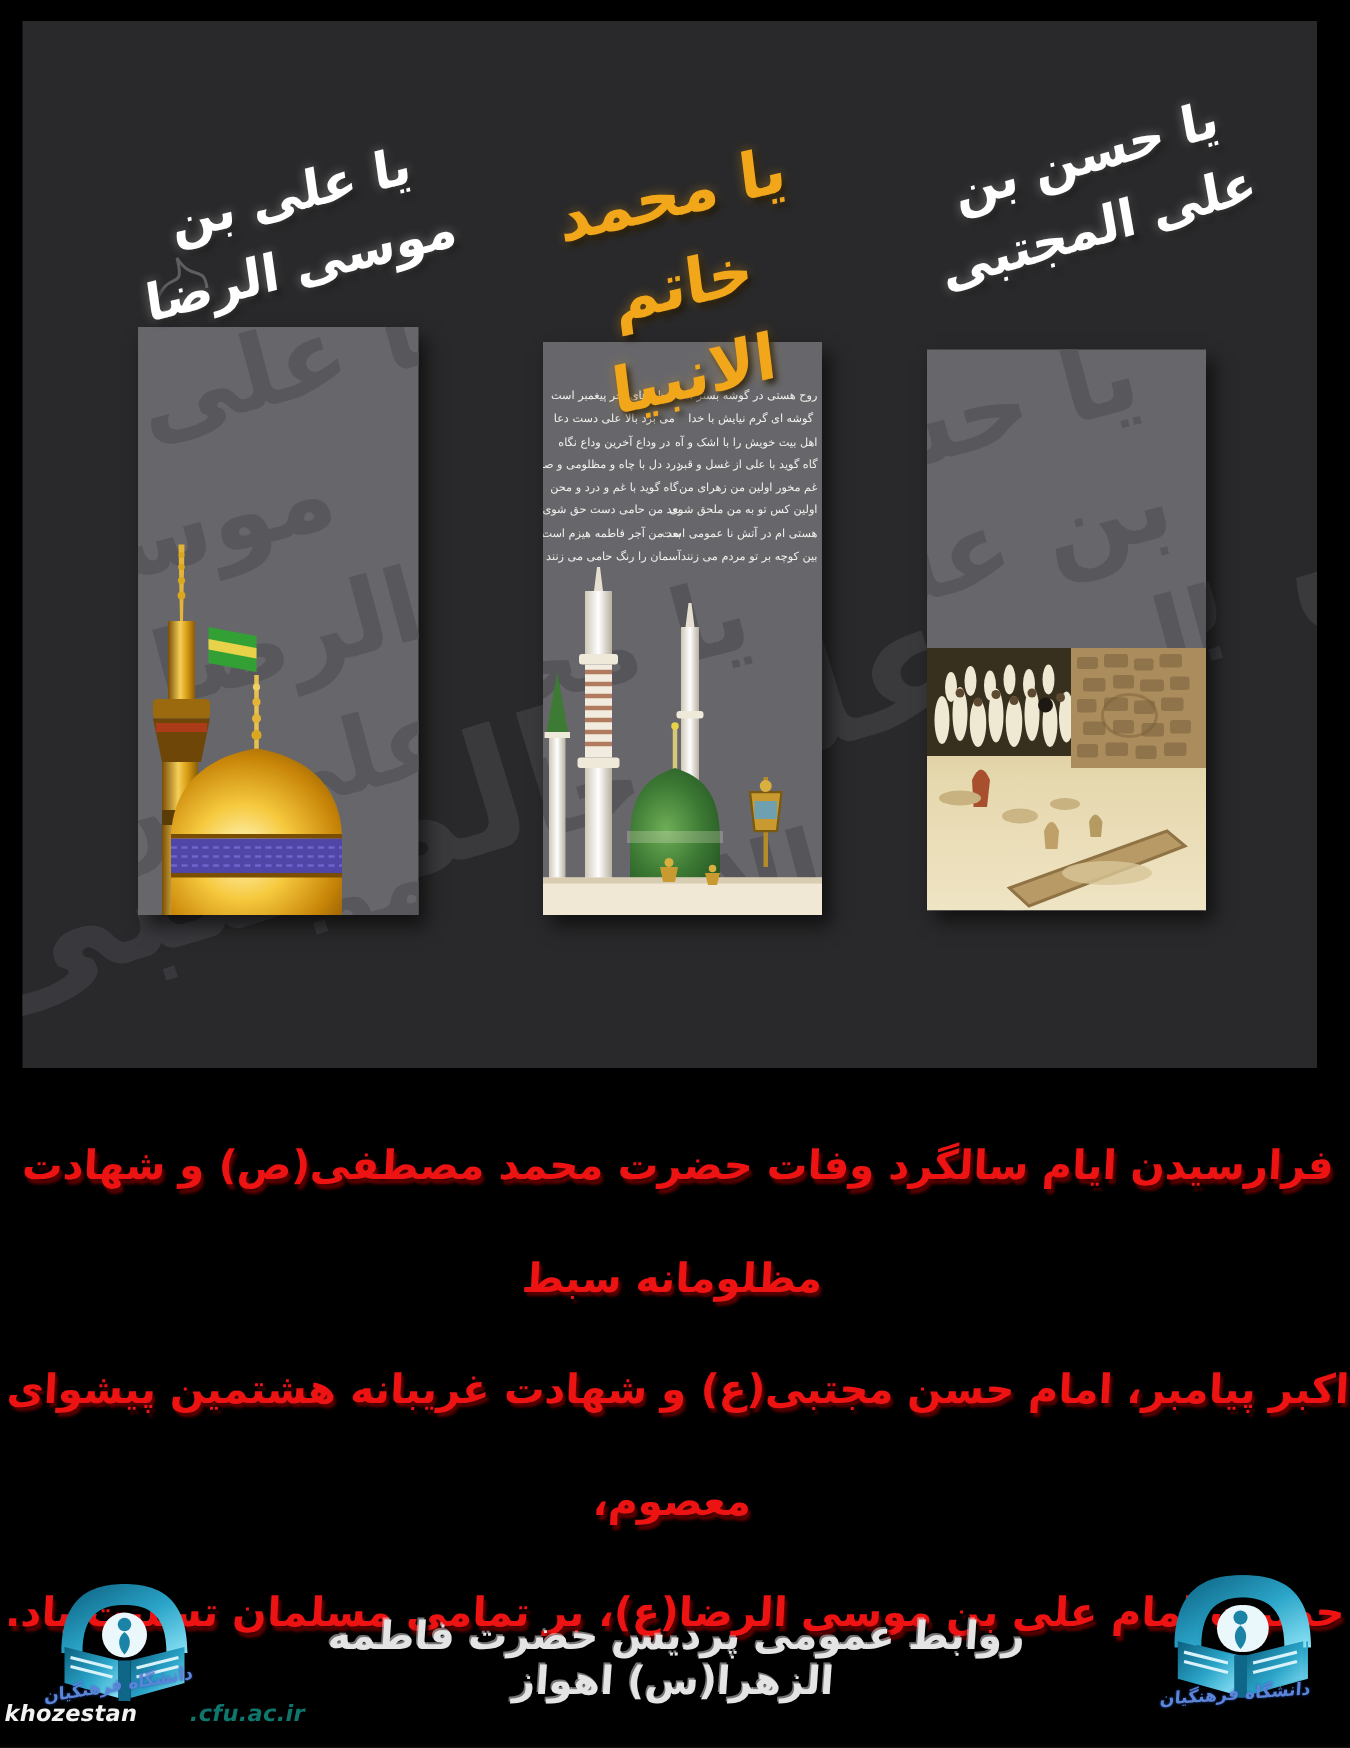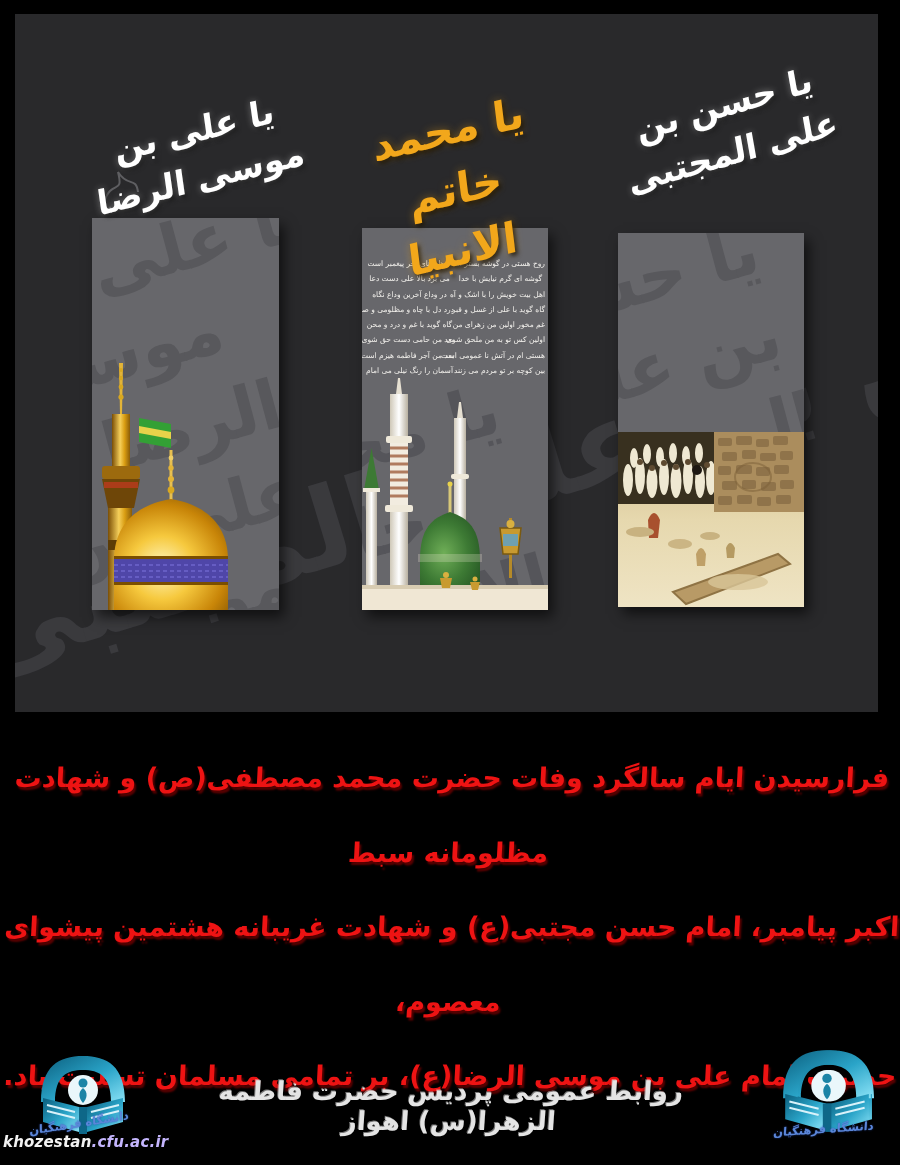--- a/index.html
+++ b/index.html
@@ -79,21 +79,21 @@
     font-size:11.5px;font-weight:bold;color:#5b86d8;direction:rtl;text-align:center;
     text-shadow:0 0 2px rgba(40,80,180,.8);z-index:5;
   }
   #cap-left{left:14px;top:1116px;width:130px;transform:rotate(-9deg) skewX(-8deg);}
   #cap-right{left:756px;top:1122px;width:135px;transform:rotate(-4deg) skewX(-8deg);}
   .site-url{
     left:3px;top:1133px;font-size:15px;font-weight:bold;font-style:italic;
     color:#f2f2f2;z-index:6;letter-spacing:.2px;
     text-shadow:1px 1px 1px #000;
   }
-  .site-url .domain{color:#c4b5fd;}
+  .site-url .domain{color:#0f766e;margin-left:35px;}
   .signature{left:98px;top:158px;width:46px;height:56px;opacity:.55;z-index:2;}
 </style>
 </head>
 <body>
 
 <div class="abs backdrop">
   <div class="bd-wm">
      <span>یا حسن بن علی المجتبی</span>
   </div>
 </div>
@@ -168,21 +168,21 @@
         <div>بین کوچه بر تو مردم می زنند</div>
     </div>
     <div class="poem-col">
       <div>لحظه های آخر پیغمبر است</div>
         <div>می برد بالا علی دست دعا</div>
       <div>در وداع آخرین وداع نگاه</div>
         <div>درد دل با چاه و مظلومی و صبر</div>
       <div>گاه گوید با غم و درد و محن</div>
         <div>بعد من حامی دست حق شوی</div>
       <div>بعد من آجر فاطمه هیزم است</div>
-        <div>آسمان را رنگ نیلی می امام</div>
+        <div>آسمان را رنگ حامی می زنند</div>
     </div>
   </div>
   <svg class="mosque-img" viewBox="0 0 186 232">
     <defs>
       <radialGradient id="grnd" cx=".4" cy=".55" r=".8">
         <stop offset="0" stop-color="#6fae57"></stop>
           <stop offset=".5" stop-color="#3d7a34"></stop>
         <stop offset="1" stop-color="#1f4c1f"></stop>
       </radialGradient>
       <linearGradient id="wht" x1="0" y1="0" x2="1" y2="0">

